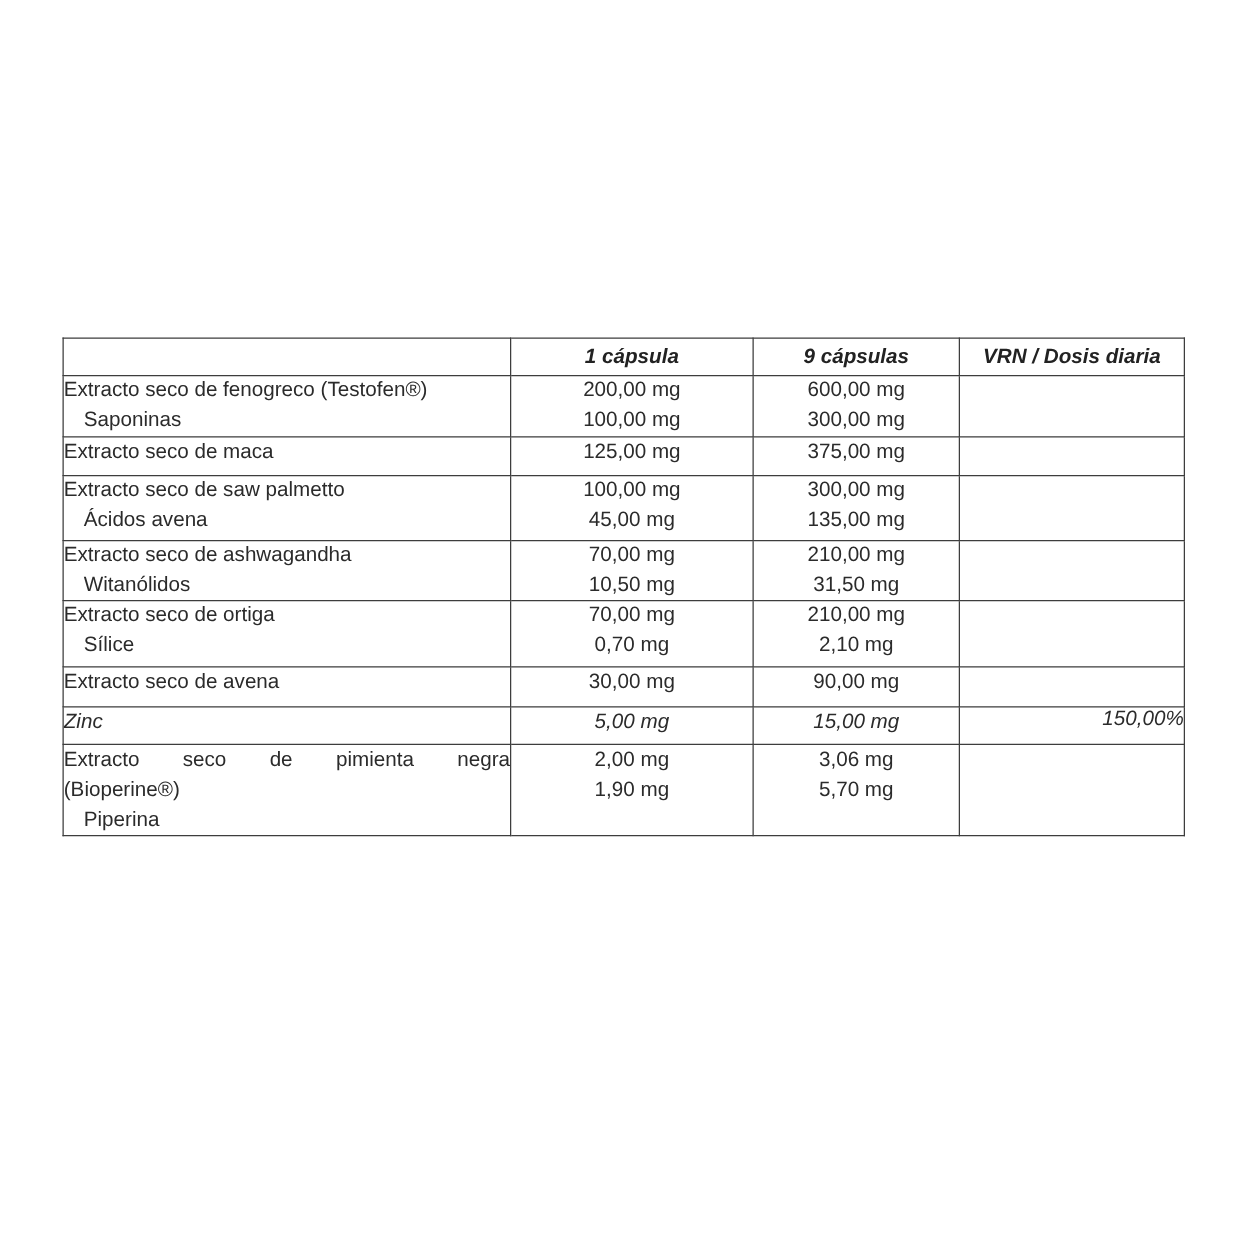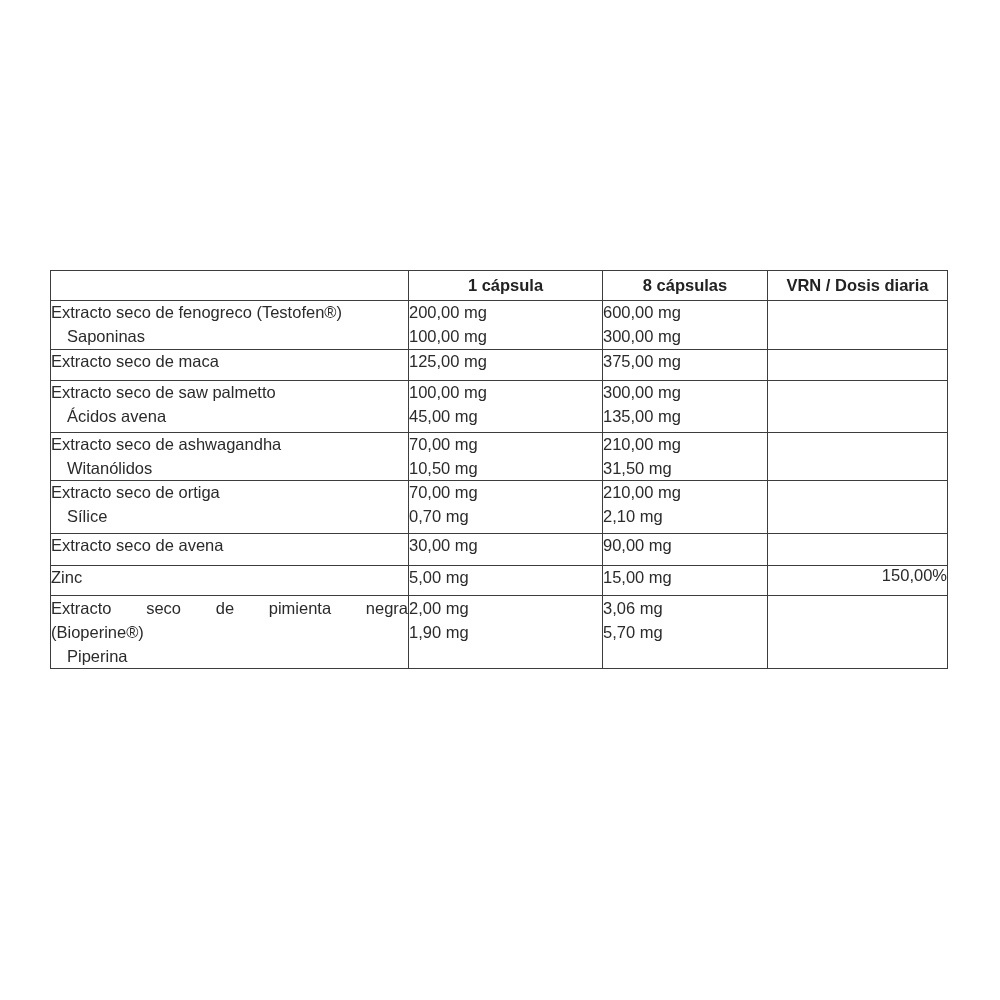--- a/index.html
+++ b/index.html
@@ -35,34 +35,34 @@
     overflow: hidden;
   }
   table.nutrition th {
     font-weight: bold;
     text-align: center;
     vertical-align: middle;
     font-size: 16.5px;
     color: #222222;
   }
   td.label { padding: 2px 6px 2px 12px; }
-  td.val   { padding: 2px 10px 2px 4px; text-align: left; margin-top: 17px; }
+  td.val   { padding: 2px 10px 2px 4px; text-align: center; margin-top: 17px; }
   td.vrn   { padding: 2px 10px 2px 4px; text-align: right; vertical-align: middle; }
   .line {
     line-height: 23.5px;
     white-space: nowrap;
   }
   .line.sub { padding-left: 16px; }
   .line.justify {
     white-space: normal;
     text-align: justify;
     text-align-last: justify;
     text-justify: inter-word;
   }
-  tr.rh30 { height: 30px; }
+  tr.rh30 { height: 30px; font-style: italic; }
   tr.rh49 { height: 49px; }
   tr.rh31 { height: 31px; }
   tr.rh52 { height: 52px; }
   tr.rh47 { height: 47px; }
   tr.rh53 { height: 53px; }
   tr.rh32 { height: 32px; }
   tr.rh72 { height: 72px; }
   tr.rh28 { height: 28px; }
   tr.rh72 .line { line-height: 24px; }
 </style>
@@ -74,21 +74,21 @@
     <colgroup>
       <col style="width:358px">
       <col style="width:194px">
       <col style="width:165px">
       <col style="width:180px">
     </colgroup>
     <thead>
       <tr class="rh30">
         <th></th>
         <th>1 cápsula</th>
-        <th>8 cápsulas</th>
+        <th>9 cápsulas</th>
         <th>VRN / Dosis diaria</th>
       </tr>
     </thead>
     <tbody>
 
       <tr class="rh49">
         <td class="label">
           <div class="line">Extracto seco de fenogreco (Testofen®)</div>
           <div class="line sub">Saponinas</div>
         </td>

